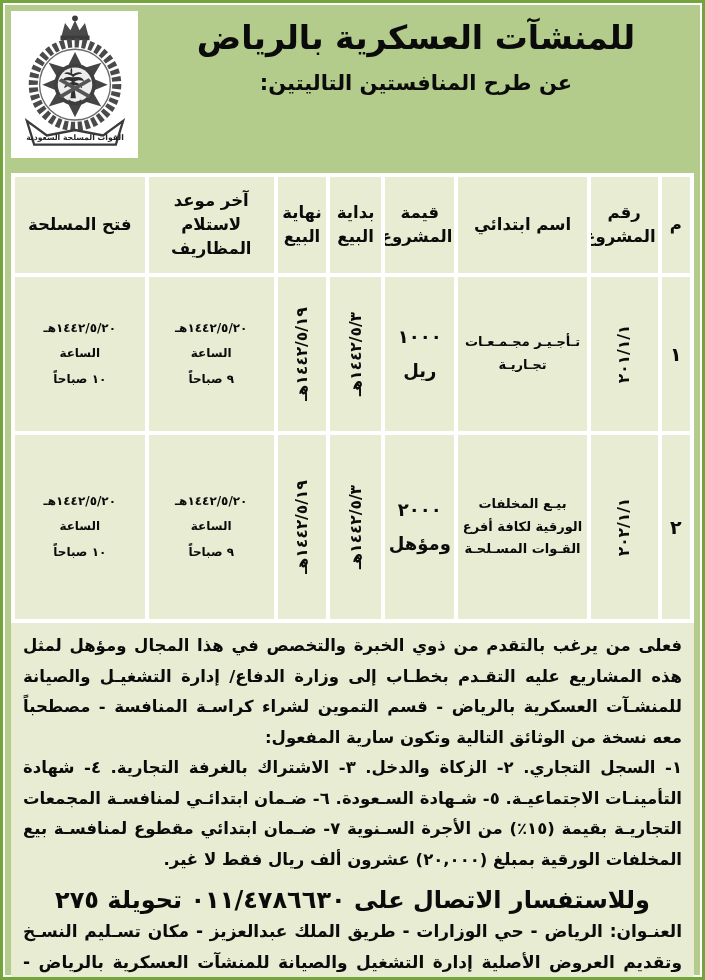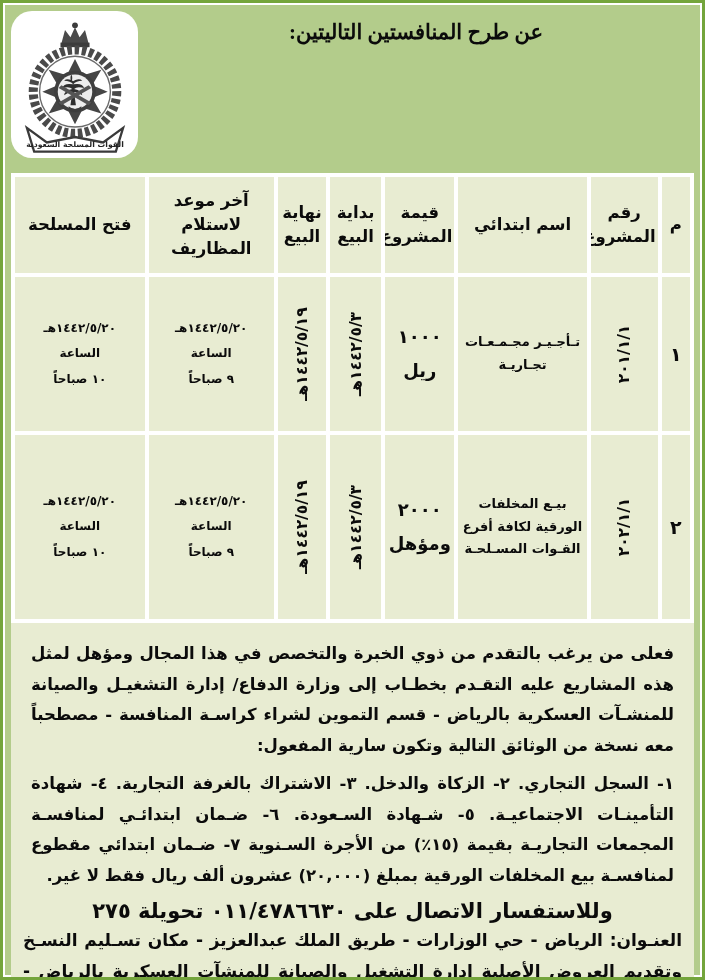--- a/index.html
+++ b/index.html
@@ -5,44 +5,44 @@
   html,body{margin:0;padding:0;background:#cfcfcf;}
   *{box-sizing:border-box;}
   .ad{
     width:705px;height:980px;margin:0 auto;
     background:#b3cc8b;border:3px solid #74a53c;overflow:hidden;
     font-family:"DejaVu Sans",sans-serif;color:#0b0b0b;font-weight:700;
   }
   .ad-inner{width:100%;height:100%;border:2px solid #ffffff;padding:5px 6px;background:#b3cc8b;}
   
   .hdr{display:flex;direction:ltr;align-items:flex-start;height:160px;margin-bottom:3px;}
-  .logo-box{flex:none;width:127px;height:147px;background:#ffffff;margin:1px 0 0 0;display:flex;align-items:flex-end;justify-content:center;border-radius:21px;}
+  .logo-box{flex:none;width:127px;height:147px;background:#ffffff;margin:1px 0 0 0;display:flex;align-items:flex-start;justify-content:center;}
   .titles{flex:1;direction:rtl;text-align:center;padding-top:2px;}
   .title-line{font-size:33px;line-height:1.55;letter-spacing:-1px;}
-  .subtitle{font-size:21px;margin-top:8px;font-family:Liberation Serif, serif;}
+  .subtitle{font-size:21px;margin-top:8px;}
   
   table.tenders{width:100%;border-collapse:collapse;table-layout:fixed;direction:rtl;}
   table.tenders th,table.tenders td{
     border:4px solid #ffffff;background:#e8ecd2;text-align:center;vertical-align:middle;
     padding:1px 2px;font-weight:700;color:#0b0b0b;overflow:hidden;
   }
   tr.hrow{height:100px;}
   tr.r1{height:158px;}
   tr.r2{height:188px;}
   th{font-size:16.5px;line-height:1.45;}
   td.idx{font-size:19px;}
   td.pname{font-size:13px;line-height:1.75;padding:0 5px;}
   td.pval{font-size:18px;line-height:1.9;}
   td.ptime{font-size:12px;line-height:2.1;}
   .vwrap{width:100%;height:100%;display:flex;align-items:center;justify-content:center;}
   .vtext{display:inline-block;transform:rotate(-90deg);white-space:nowrap;font-size:15.5px;}
   
   .textbox{background:#e8ecd2;margin-top:0;padding:8px 12px 6px;min-height:344px;}
-  .para{margin:8px;font-size:16.5px;line-height:1.85;text-align:justify;text-justify:inter-word;}
-  .contact{margin:3px 0 2px;font-size:21px;text-align:center;}
+  .para{margin:0;font-size:16.5px;line-height:1.85;text-align:justify;text-justify:inter-word;}
+  .contact{margin:11px 0 2px;font-size:24px;text-align:center;}
   .address{margin:0;font-size:17px;line-height:1.8;text-align:justify;text-justify:inter-word;}
 </style>
 </head>
 <body>
 
 <div class="ad">
   <div class="ad-inner">
 
     <div class="hdr">
       <div class="logo-box">
@@ -62,20 +62,21 @@
           <path d="M65 70 q-8 -6 -12 -2 q7 0 10 4 q-10 -2 -12 4 q8 -2 11 1 q-9 2 -9 7 q6 -4 9 -3 l-2 14 h6 l-2 -14 q3 -1 9 3 q0 -5 -9 -7 q3 -3 11 -1 q-2 -6 -12 -4 q3 -4 10 -4 q-4 -4 -12 2 q2 -6 0 -9 q-2 3 0 9 Z" fill="#2f2f2f"></path>
           <path d="M47 92 L80 73 L83 76 L50 95 Z" fill="#555"></path>
           <path d="M83 92 L50 73 L47 76 L80 95 Z" fill="#555"></path>
           <path d="M58 96 q7 6 14 0 l0 4 q-7 5 -14 0 Z" fill="#3c3c3c"></path>
 
           <path d="M12 120 L34 136 L65 130 L96 136 L118 120 L110 146 L20 146 Z" fill="#ffffff" stroke="#3a3a3a" stroke-width="2.5"></path>
           <text x="65" y="141" text-anchor="middle" font-size="8.5" font-weight="bold" fill="#222">القوات المسلحة السعودية</text>
         </svg>
       </div>
       <div class="titles">
+        <div class="title-line">للمنشآت العسكرية بالرياض</div>
         <div class="subtitle">عن طرح المنافستين التاليتين:</div>
       </div>
     </div>
 
     <table class="tenders">
       <colgroup>
         <col style="width:31px">
           <col style="width:68px">
           <col style="width:127px">
           <col style="width:70px">

